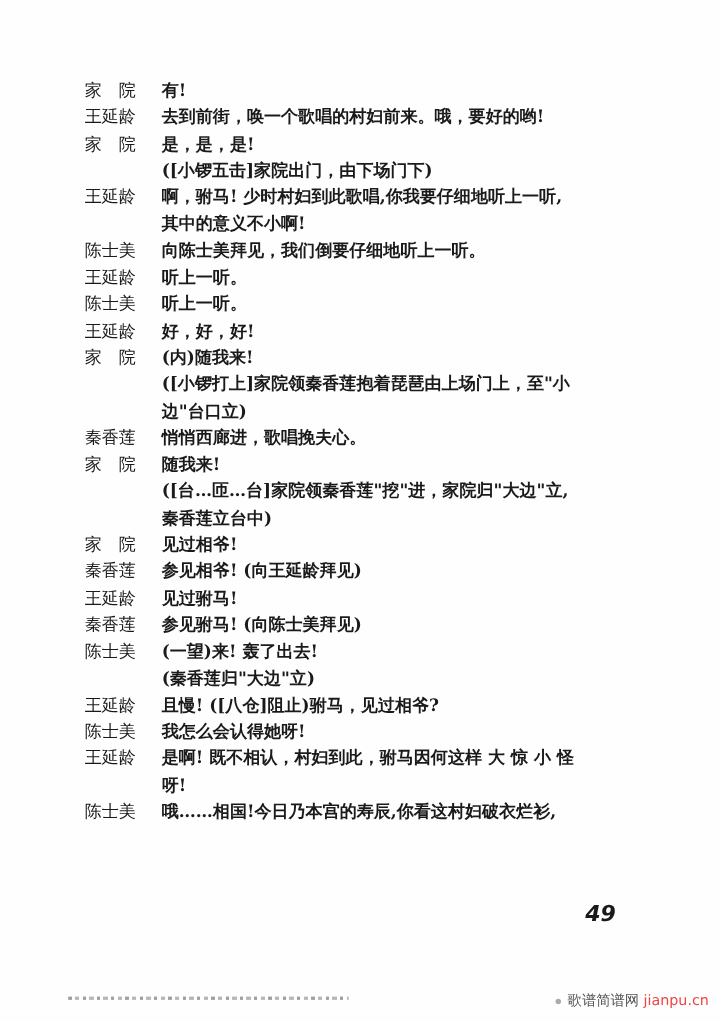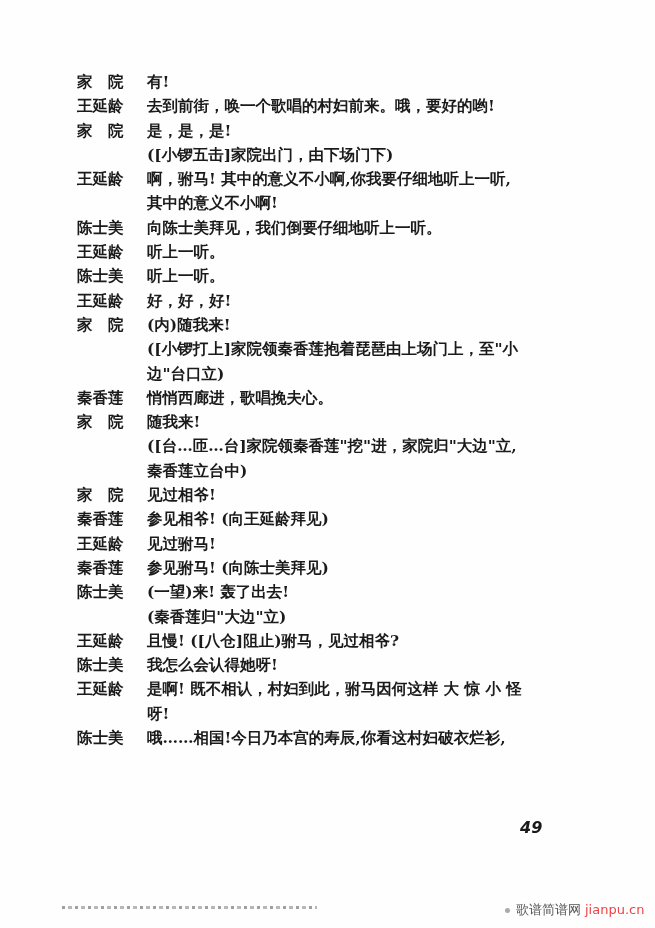--- a/index.html
+++ b/index.html
@@ -3,24 +3,24 @@
   <meta charset="utf-8">
   <style>
     html, body { margin: 0; padding: 0; }
     body {
       width: 655px; height: 928px; background: #fefefe; position: relative; overflow: hidden;
       font-family: "DejaVu Serif", "Liberation Serif", serif; color: #1a1a1a;
     }
     .page { position: absolute; left: 0; top: 0; width: 655px; height: 928px; }
     .script { position: absolute; left: 77px; top: 70px; width: 500px; }
     .line { position: relative; height: 24.3px; line-height: 24.3px; font-size: 15.5px; white-space: nowrap; }
-    .speaker { position: absolute; left: 0; width: 68px; display: flex; justify-content: space-between; font-weight: 700; }
+    .speaker { position: absolute; left: 0; width: 68px; display: flex; justify-content: space-between; font-weight: 400; }
     .text { position: absolute; left: 70px; font-weight: 600; }
     .cont .text, .stage .text { left: 70px; }
-    .pagenum { position: absolute; left: 520px; top: 818px; font-size: 16px; font-style: italic; font-weight: bold; font-family: "DejaVu Sans", sans-serif; }
+    .pagenum { position: absolute; left: 532px; top: 818px; font-size: 20px; font-style: italic; font-weight: bold; font-family: "DejaVu Sans", sans-serif; }
     .scanline { position: absolute; left: 62px; top: 906px; width: 255px; height: 3px;
       background: repeating-linear-gradient(90deg, #777 0 3px, transparent 3px 6px, #999 6px 10px, transparent 10px 13px); opacity: 0.7; }
     .watermark { position: absolute; left: 505px; top: 901px; font-size: 13px; color: #555; font-family: "DejaVu Sans", sans-serif; white-space: nowrap; }
     .watermark .domain { color: #ef4444; margin-left: 4px; }
     .wm-dot { display: inline-block; width: 5px; height: 5px; border-radius: 50%; background: #aaa; margin-right: 6px; vertical-align: middle; }
   </style>
 </head>
 <body>
 
 <div class="page">
@@ -36,21 +36,21 @@
     <div class="line">
         <span class="speaker">家　院</span>
         <span class="text">是，是，是!</span>
       </div>
     <div class="line stage">
         <span class="speaker"></span>
         <span class="text">([小锣五击]家院出门，由下场门下)</span>
       </div>
     <div class="line">
         <span class="speaker">王延龄</span>
-        <span class="text">啊，驸马! 其中的意义不小啊,你我要仔细地听上一听,</span>
+        <span class="text">啊，驸马! 少时村妇到此歌唱,你我要仔细地听上一听,</span>
       </div>
     <div class="line cont">
         <span class="speaker"></span>
         <span class="text">其中的意义不小啊!</span>
       </div>
     <div class="line">
         <span class="speaker">陈士美</span>
         <span class="text">向陈士美拜见，我们倒要仔细地听上一听。</span>
       </div>
     <div class="line">

